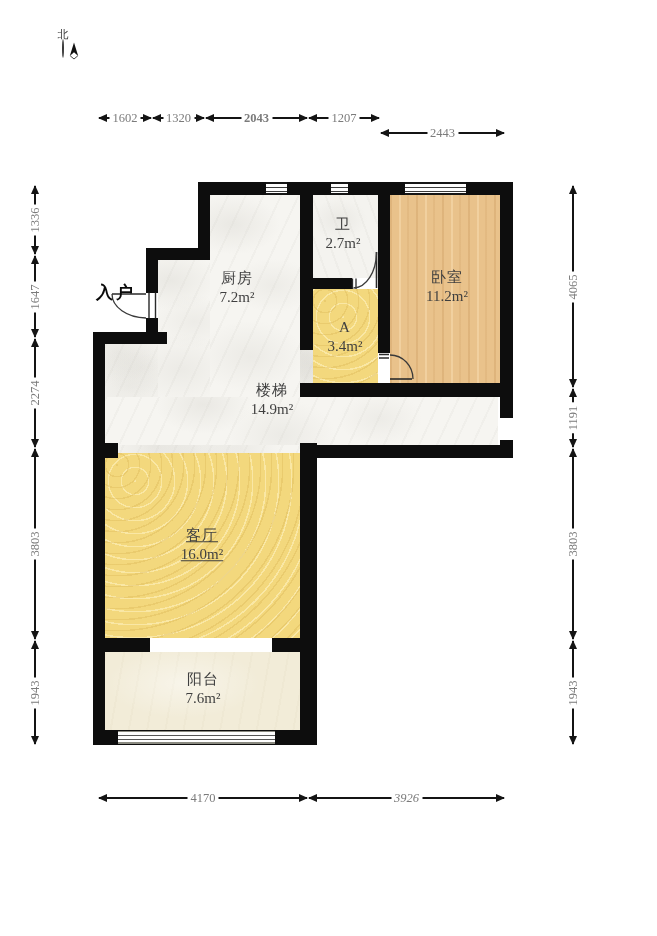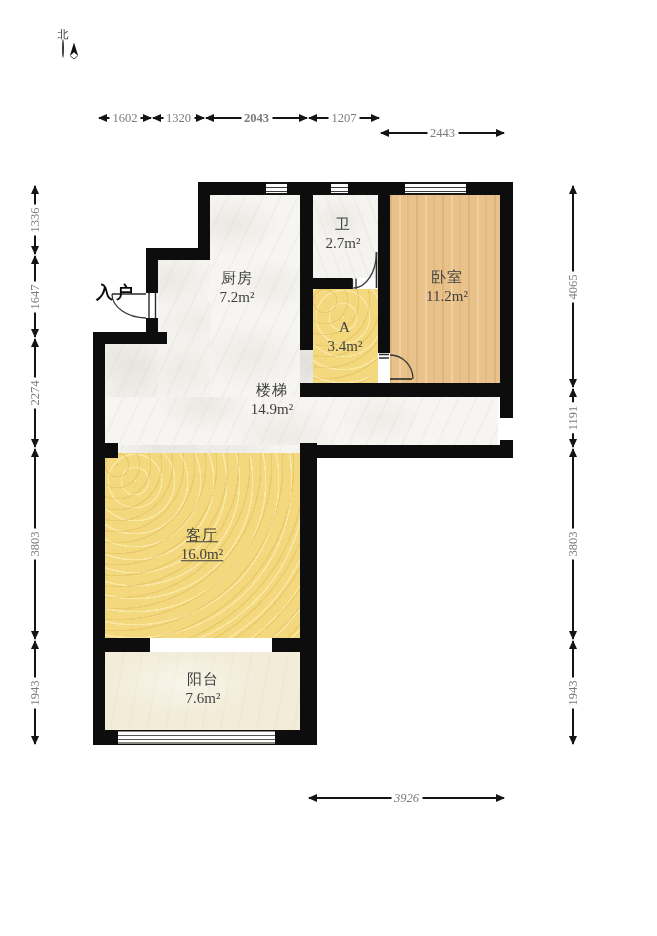--- a/index.html
+++ b/index.html
@@ -192,20 +192,26 @@
       <span class="arr arr-r"></span>
     <span class="dim-label">1207</span>
   </div>
   <div class="dim dim-h" style="left:380px;top:112px;width:125px;margin-top:15px;">
     <span class="dim-line-h"></span>
       <span class="arr arr-l"></span>
       <span class="arr arr-r"></span>
     <span class="dim-label">2443</span>
   </div>
 
+  <div class="dim dim-h" style="left:98px;top:792px;width:210px;">
+    <span class="dim-line-h"></span>
+      <span class="arr arr-l"></span>
+      <span class="arr arr-r"></span>
+    <span class="dim-label">4170</span>
+  </div>
   <div class="dim dim-h" style="left:308px;top:792px;width:197px;font-style:italic;">
     <span class="dim-line-h"></span>
       <span class="arr arr-l"></span>
       <span class="arr arr-r"></span>
     <span class="dim-label">3926</span>
   </div>
 
   <div class="dim dim-v" style="left:29px;top:185px;height:70px;">
     <span class="dim-line-v"></span>
       <span class="arr arr-t"></span>

